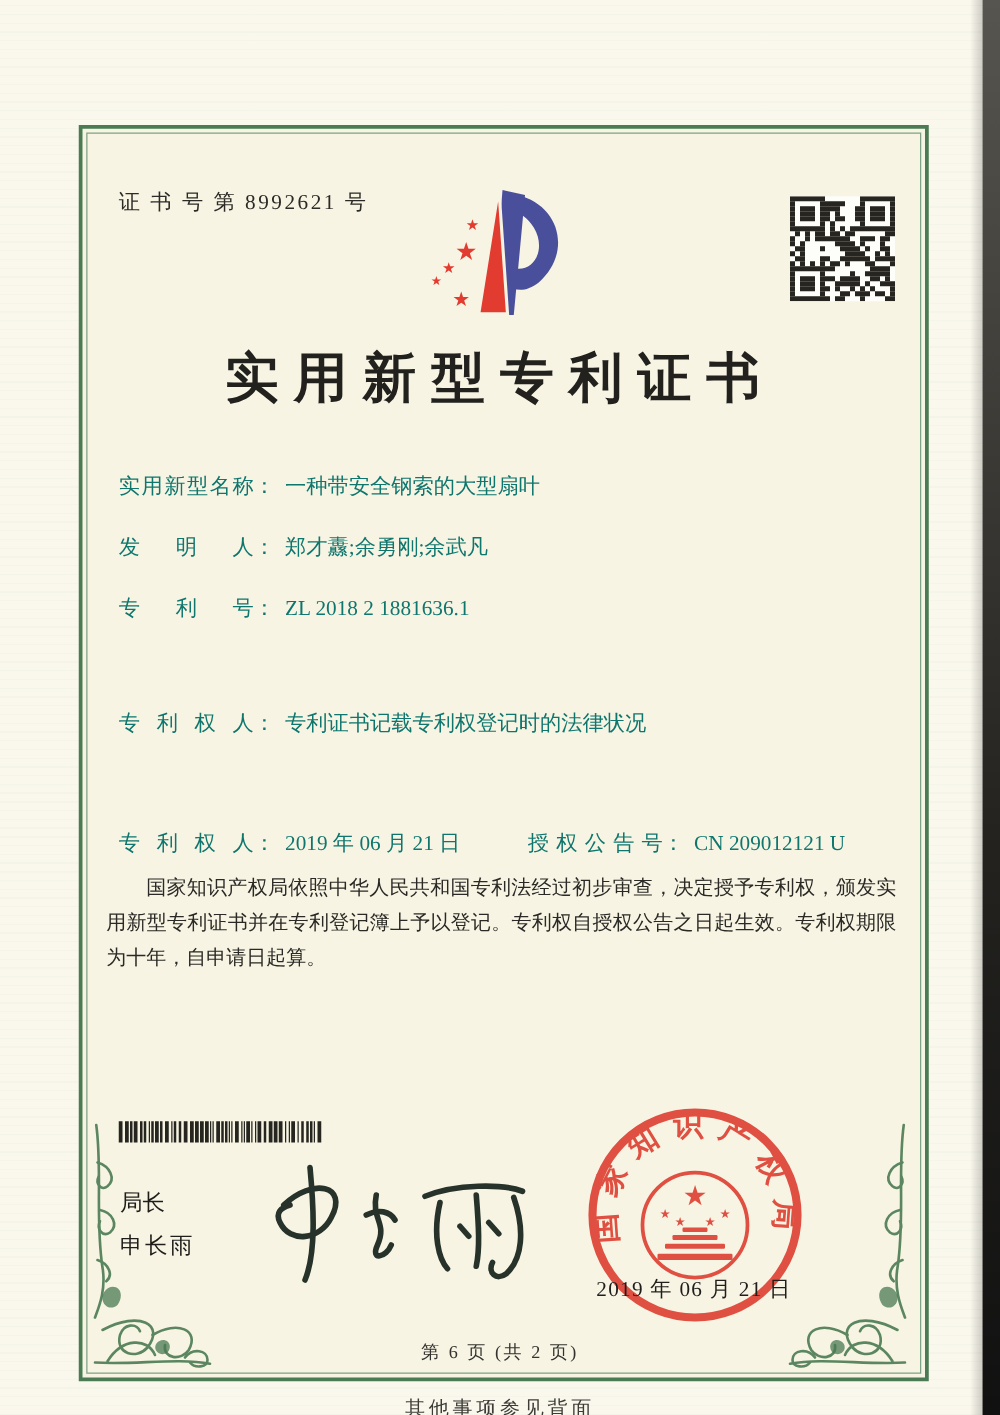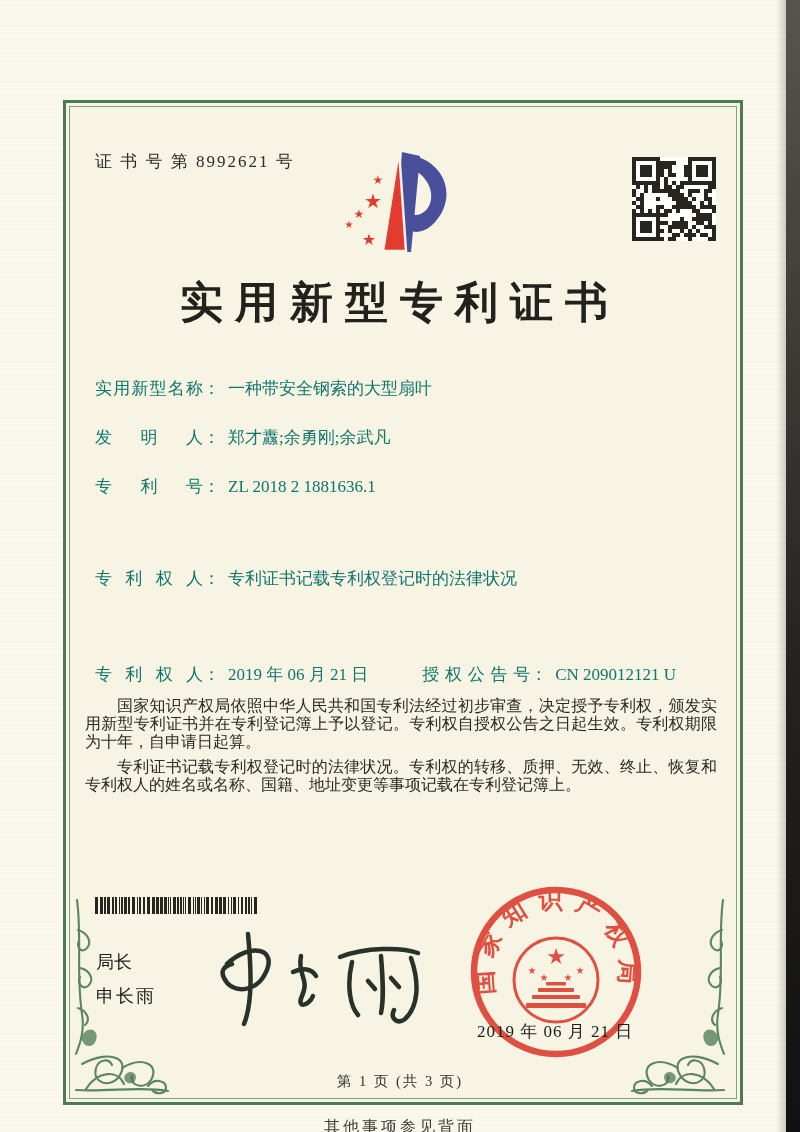--- a/index.html
+++ b/index.html
@@ -22,21 +22,21 @@
   .page-body{position:absolute;left:0;top:0;width:800px;height:1132px;}
   .cert-no{position:absolute;left:95px;top:150px;font-size:17px;letter-spacing:2px;color:#2b2a26;}
   .logo{position:absolute;left:336px;top:148px;}
   .qr{position:absolute;left:632px;top:157px;width:84px;height:84px;background:#fdfdfa;}
   .title{position:absolute;left:0;top:274px;width:800px;text-align:center;
          font-size:43px;font-weight:bold;letter-spacing:12px;color:#22211e;}
   .field-row{position:absolute;left:95px;width:640px;font-size:17px;color:#0f766e;white-space:nowrap;}
   .lbl{display:inline-block;width:108px;text-align:justify;text-align-last:justify;vertical-align:top;}
   .colon{display:inline-block;margin-right:8px;}
   .grant2{margin-left:54px;}
-  .paras{position:absolute;left:85px;top:697px;width:632px;font-size:16px;line-height:18px;
+  .paras{position:absolute;left:85px;top:697px;width:632px;font-size:16px;line-height:28px;
          text-align:justify;color:#2a2925;}
   .paras p{margin:0 0 7px 0;text-indent:2em;}
   .barcode{position:absolute;left:95px;top:897px;height:17px;display:flex;align-items:stretch;}
   .barcode span{display:block;background:#26251f;}
   .officer-title{position:absolute;left:96px;top:950px;font-size:18px;color:#1e1d1a;
                  font-family:"Liberation Sans","DejaVu Sans",sans-serif;}
   .officer-name{position:absolute;left:96px;top:984px;font-size:18px;color:#1e1d1a;
                 font-family:"Liberation Sans","DejaVu Sans",sans-serif;letter-spacing:2px;}
   .signature{position:absolute;left:205px;top:926px;}
   .seal{position:absolute;left:468px;top:884px;}
@@ -368,21 +368,20 @@
     </div>
     <div class="field-row" style="top:567px">
       <span class="lbl">专利权人</span><span class="colon">：</span><span>专利证书记载专利权登记时的法律状况</span>
     </div>
     <div class="field-row" style="top:663px">
       <span class="lbl">专利权人</span><span class="colon">：</span><span>2019 年 06 月 21 日</span><span class="lbl grant2">授权公告号</span><span class="colon">：</span><span>CN 209012121 U</span>
     </div>
 
     <div class="paras">
       <p>国家知识产权局依照中华人民共和国专利法经过初步审查，决定授予专利权，颁发实用新型专利证书并在专利登记簿上予以登记。专利权自授权公告之日起生效。专利权期限为十年，自申请日起算。</p>
-      <p>专利证书记载专利权登记时的法律状况。专利权的转移、质押、无效、终止、恢复和专利权人的姓名或名称、国籍、地址变更等事项记载在专利登记簿上。</p>
     </div>
 
     <div class="barcode" id="barcode">
         <span style="width:3px;margin-right:2px"></span>
         <span style="width:3px;margin-right:1px"></span>
         <span style="width:2px;margin-right:1px"></span>
         <span style="width:3px;margin-right:2px"></span>
         <span style="width:2px;margin-right:1px"></span>
         <span style="width:2px;margin-right:2px"></span>
         <span style="width:1px;margin-right:1px"></span>
@@ -466,19 +465,19 @@
         </g>
         <g fill="#dd3a2c">
           <rect x="78" y="98" width="20" height="3.5" rx="1"></rect>
           <rect x="70" y="104" width="36" height="4" rx="1"></rect>
           <rect x="64" y="111" width="48" height="4" rx="1"></rect>
           <rect x="58" y="119" width="60" height="5" rx="1"></rect>
         </g>
       </g>
     </svg>
 
-    <div class="footer-page">第 1 页 (共 3 页)</div>
+    <div class="footer-page">第 6 页 (共 2 页)</div>
     <div class="back-note">其他事项参见背面</div>
   </div>
 
   <div class="edge-soft"></div>
   <div class="edge-band"></div>
 </div>
 
 </body></html>

